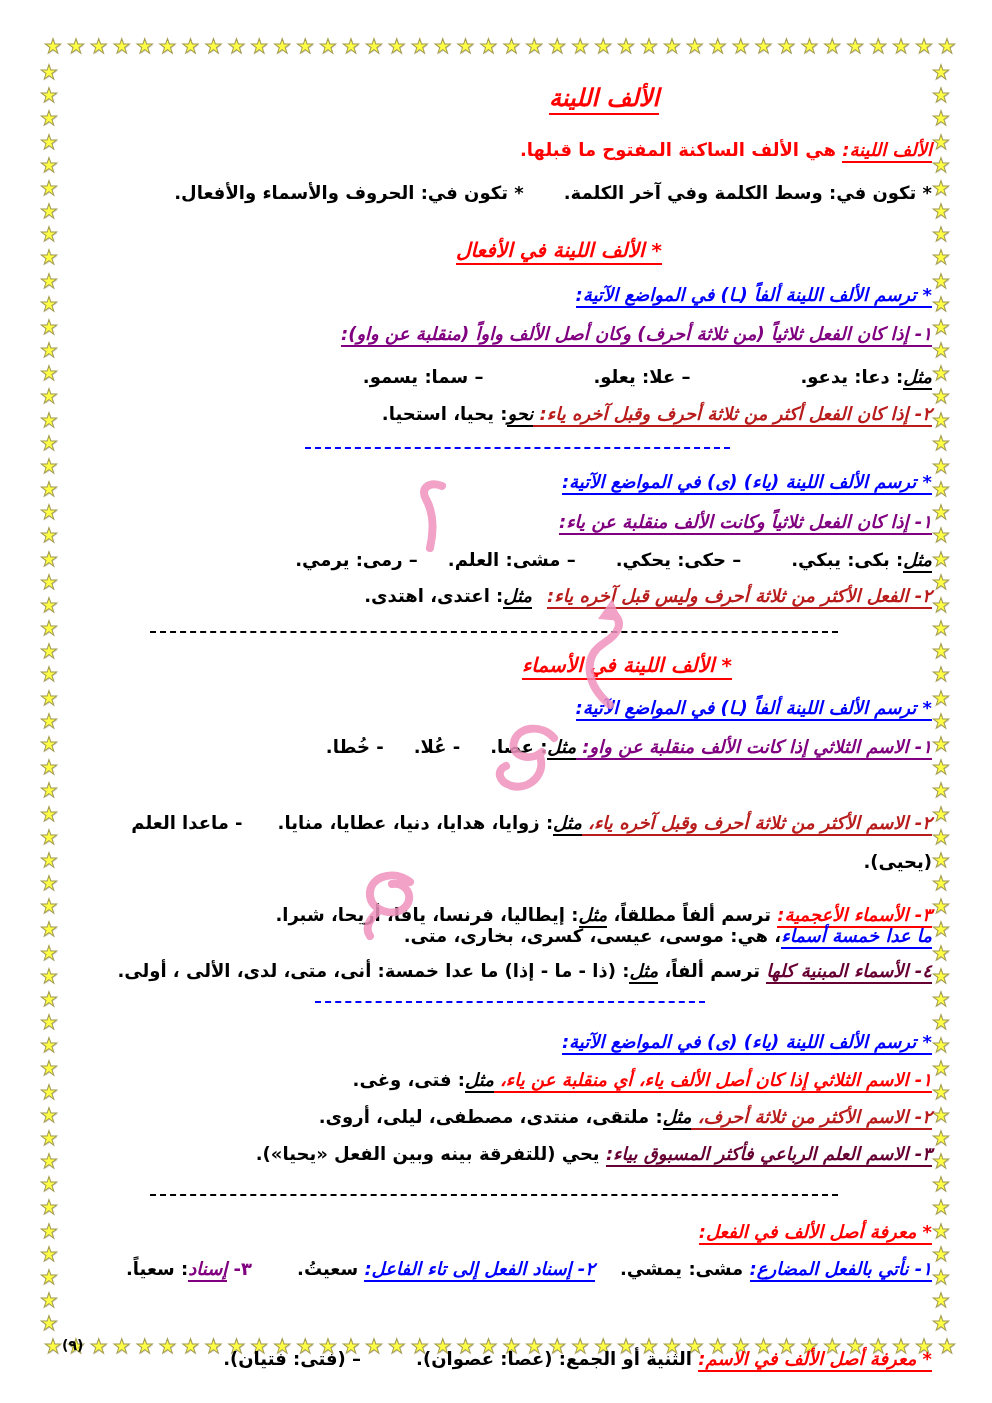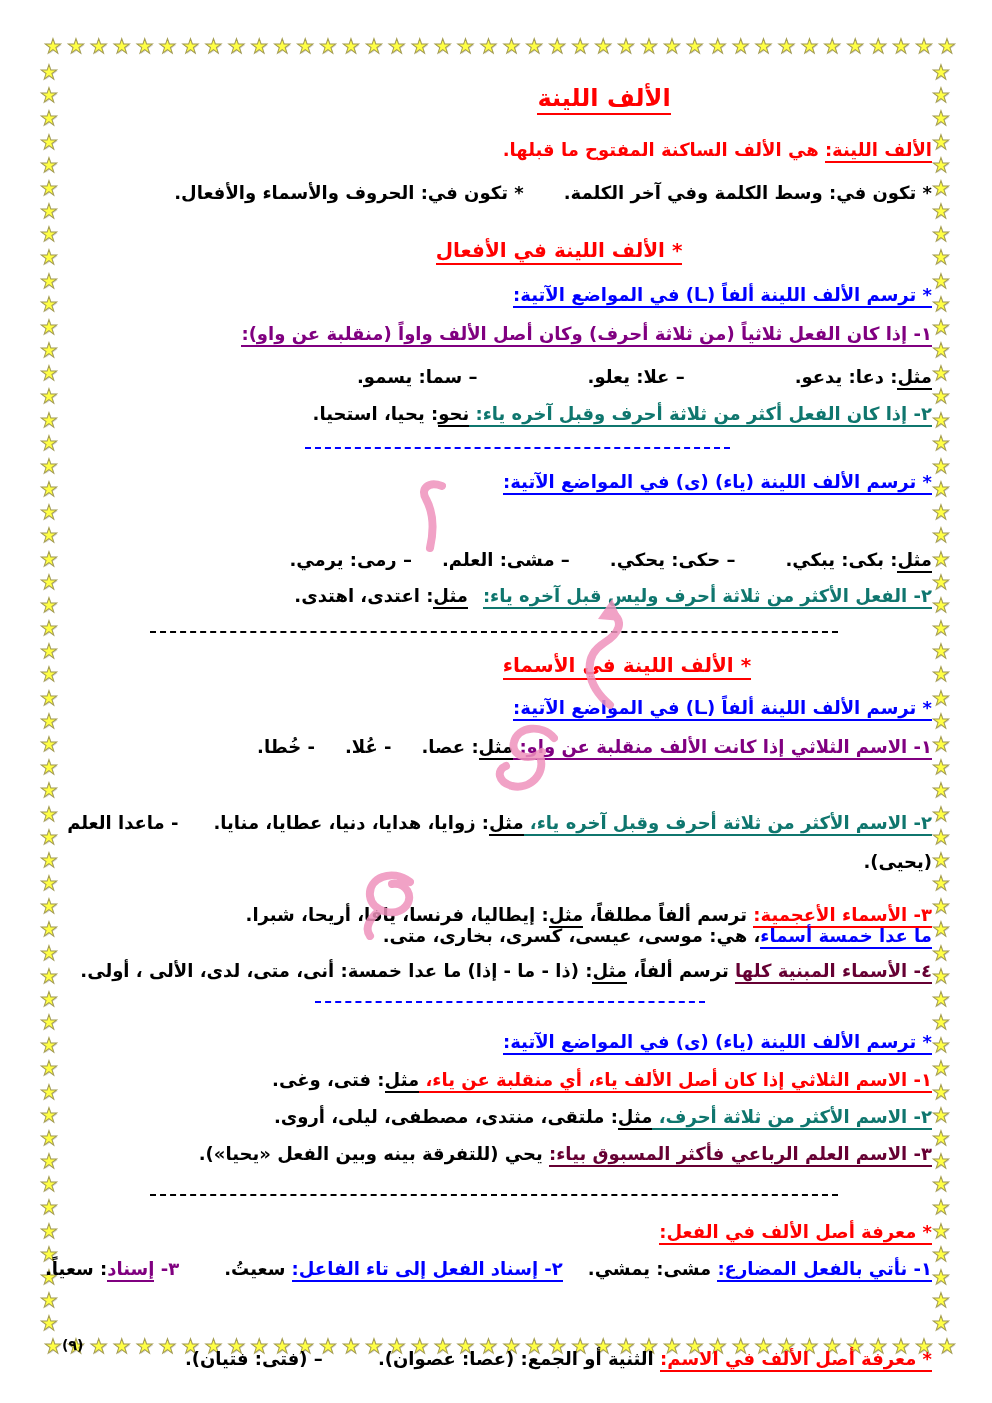--- a/index.html
+++ b/index.html
@@ -12,22 +12,22 @@
   #stars-top{top:36px;}
   #stars-bottom{top:1336px;}
   #stars-left{left:40px;}
   #stars-right{left:932px;}
   .star{font-size:20px;line-height:20px;color:#ffff45;
         -webkit-text-stroke:1px #a39b52;text-shadow:1px 1px 0 #d8d8d8;}
   
   .line{position:absolute;right:60px;direction:rtl;white-space:nowrap;
         font-weight:700;font-size:18px;color:#000;z-index:2;}
   .ctr{left:66px;right:60px;text-align:center;}
-  .r{color:#ff0000}.b{color:#0000ff}.g{color:#0f766e}.p{color:#800080}.m{color:#660033}.k{color:#000000}
-  .u{border-bottom:2px solid currentColor;padding-bottom:1px;}
+  .r{color:#ff0000}.b{color:#0000ff}.g{color:#b91c1c}.p{color:#800080}.m{color:#660033}.k{color:#000000}
+  .u{border-bottom:2px solid currentColor;padding-bottom:1px;font-style:italic;}
   .gap{display:inline-block;height:1px;}
   .g15{width:15px}.g25{width:25px}.g30{width:30px}.g35{width:35px}.g40{width:40px}
   .g45{width:45px}.g50{width:50px}.g55{width:55px}.g110{width:110px}
   
   .dash{position:absolute;border-top:2.5px dashed #000;height:0;z-index:2;}
   .dash.bl{border-color:#0000ff;}
   
   .mark{position:absolute;z-index:4;opacity:.85;}
   .mark path{fill:none;stroke:#ef92bd;stroke-width:8;stroke-linecap:round;stroke-linejoin:round;}
   .mark polygon{fill:#ef92bd;stroke:none;}
@@ -269,20 +269,23 @@
   <div class="line" style="top:403px;">
     <span class="g u">٢- إذا كان الفعل أكثر من ثلاثة أحرف وقبل آخره ياء: </span><span class="k u">نحو</span><span class="k">: يحيا، استحيا.</span>
   </div>
 
   <div class="dash bl" style="top:447px;left:305px;width:425px;"></div>
 
   <div class="line" style="top:471px;">
     <span class="b u">* ترسم الألف اللينة (ياء) (ى) في المواضع الآتية:</span>
   </div>
 
+  <div class="line" style="top:511px;">
+    <span class="p u">١- إذا كان الفعل ثلاثياً وكانت الألف منقلبة عن ياء:</span>
+  </div>
 
   <div class="line" style="top:549px;">
     <span class="k u">مثل</span><span class="k">: بكى: يبكي.</span><span class="gap g50"></span><span class="k">– حكى: يحكي.</span><span class="gap g40"></span><span class="k">– مشى: العلم.</span><span class="gap g30"></span><span class="k">– رمى: يرمي.</span>
   </div>
 
   <div class="line" style="top:585px;">
     <span class="g u">٢- الفعل الأكثر من ثلاثة أحرف وليس قبل آخره ياء:</span><span class="gap g15"></span><span class="k u">مثل</span><span class="k">: اعتدى، اهتدى.</span>
   </div>
 
   <div class="dash" style="top:631px;left:150px;width:688px;"></div>

